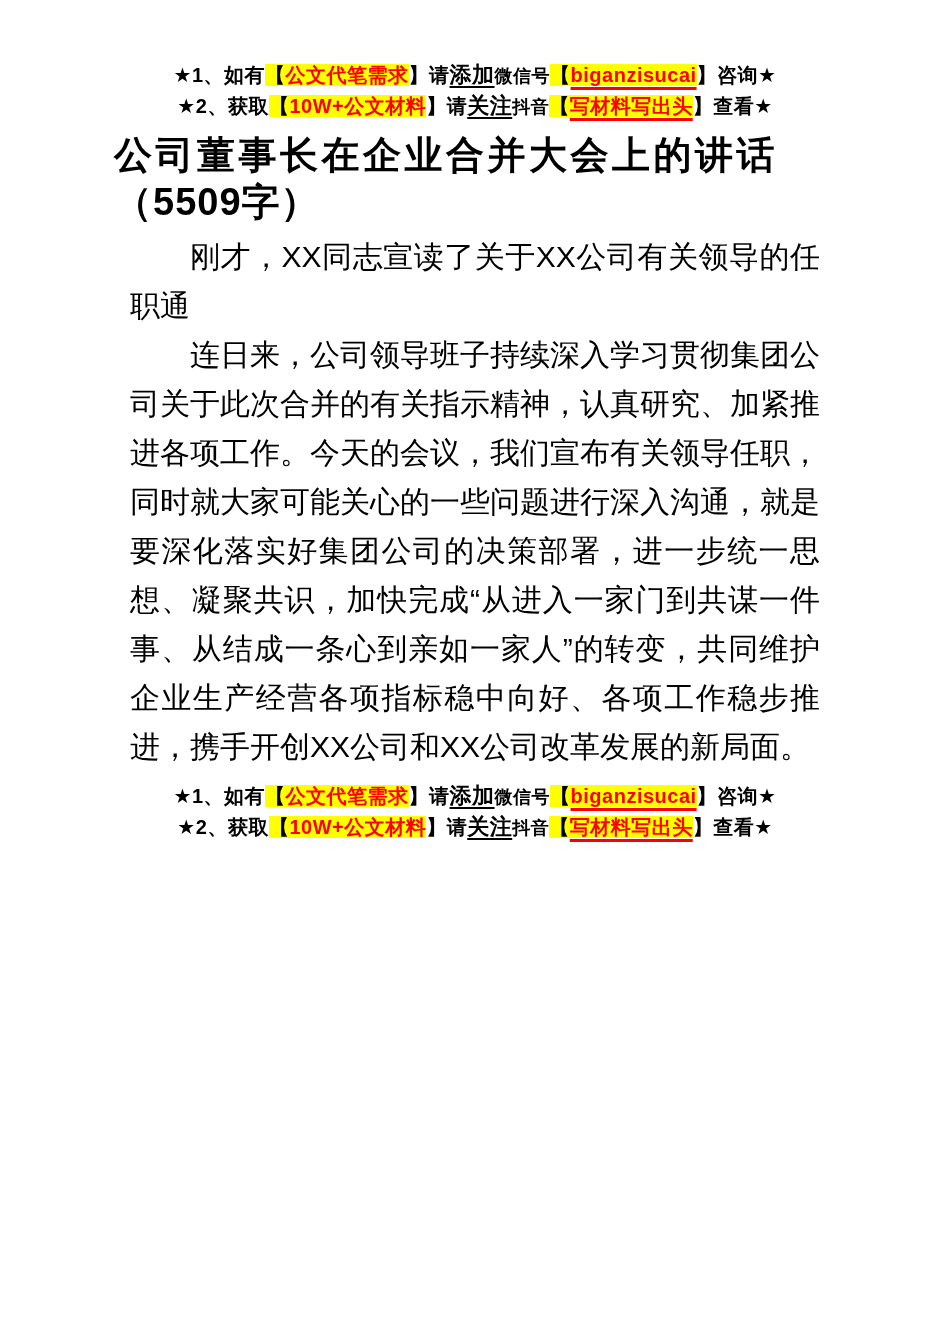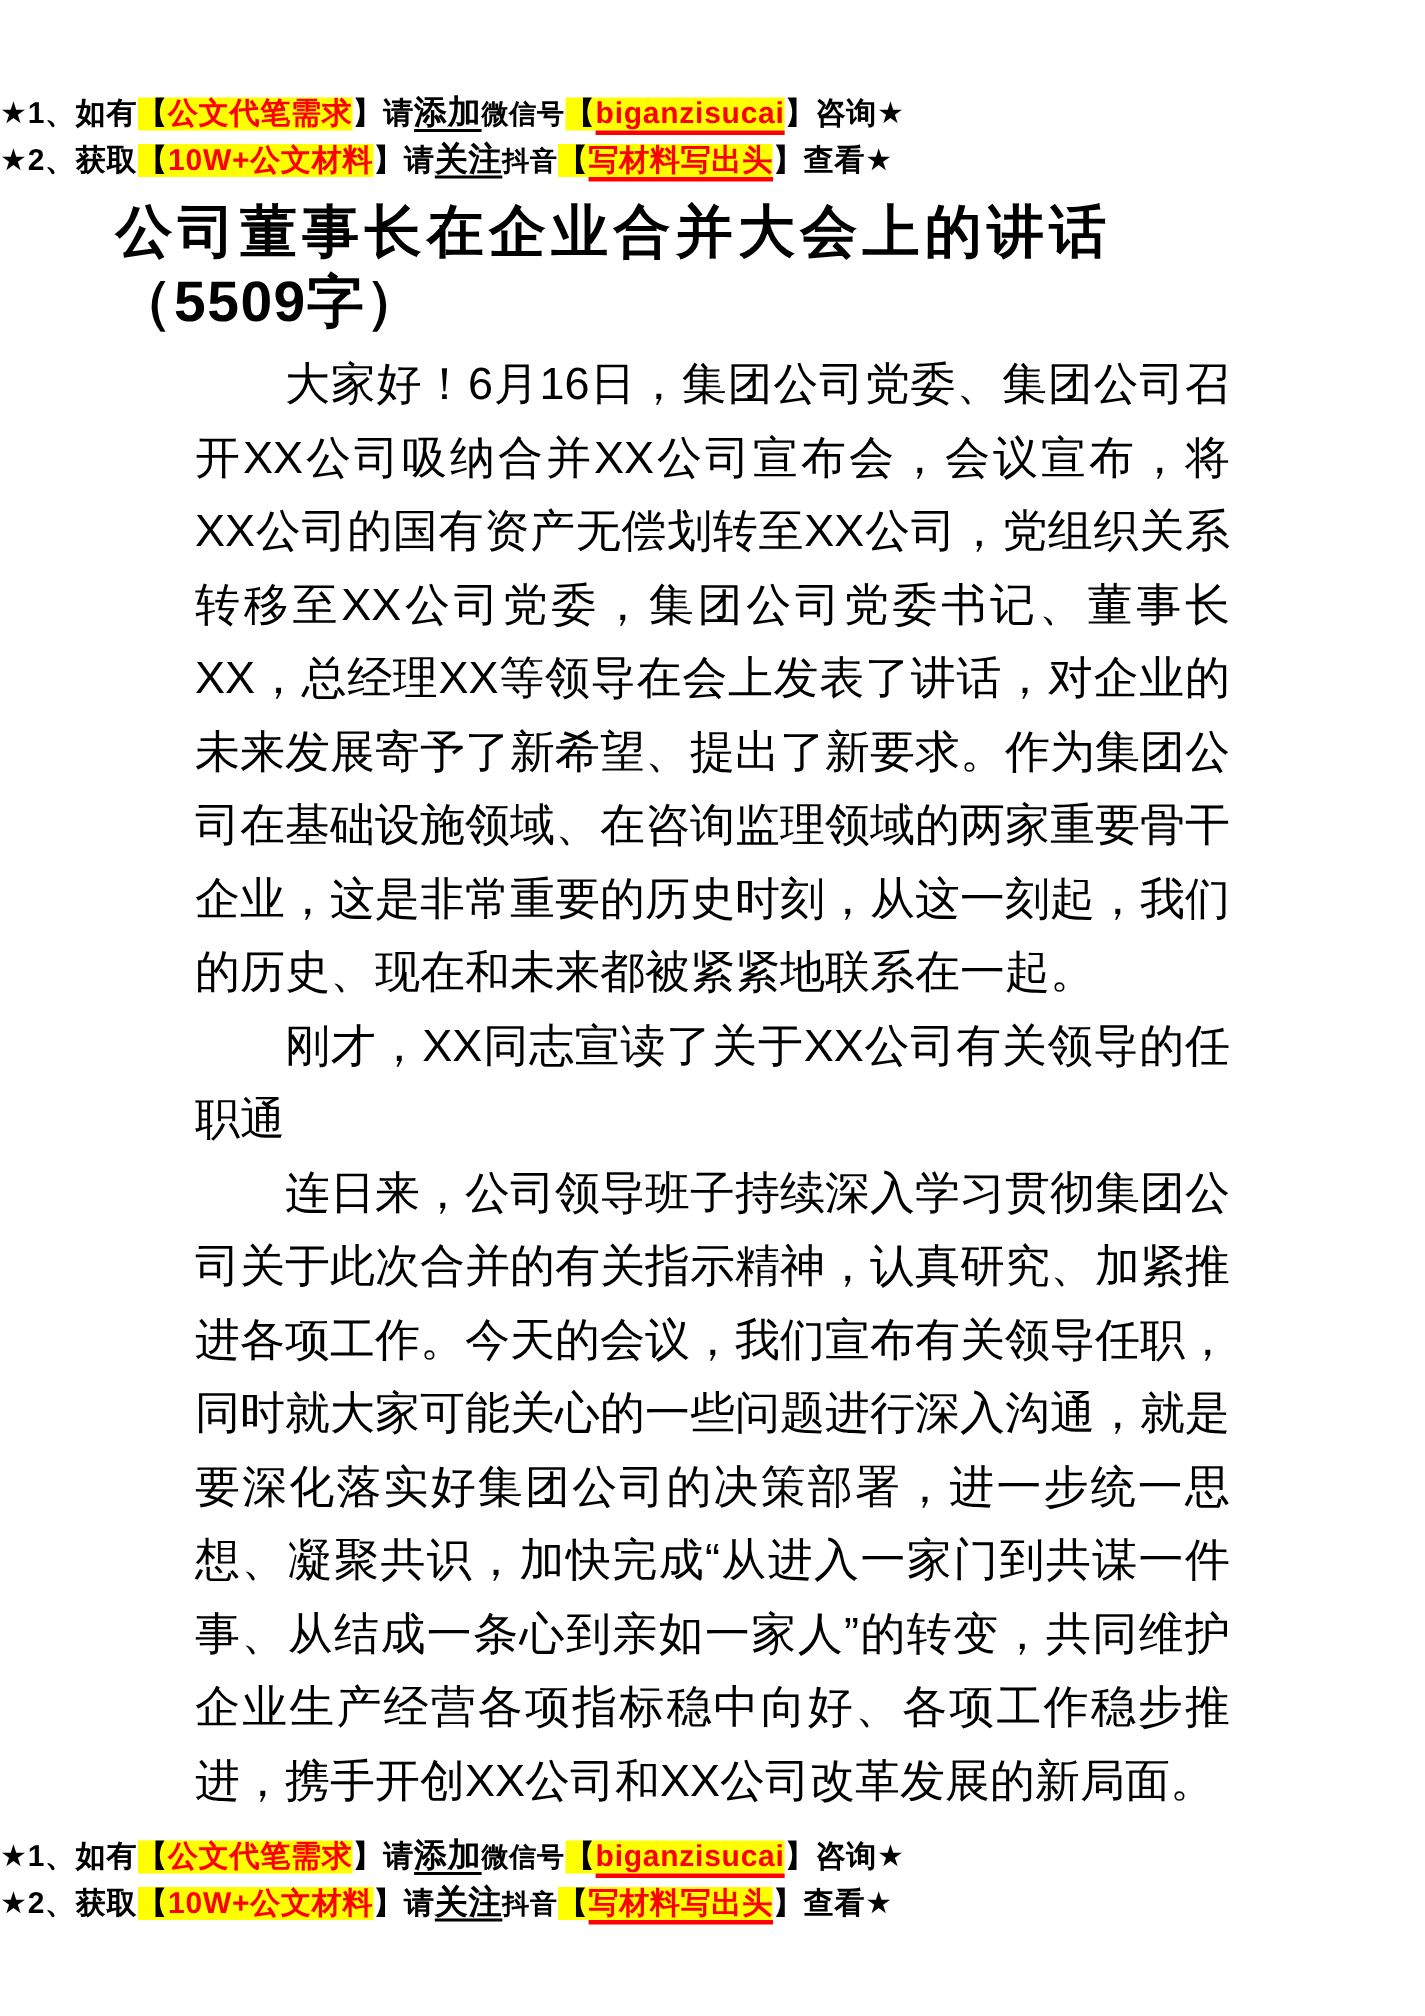--- a/index.html
+++ b/index.html
@@ -15,21 +15,21 @@
     background: #ffffff;
     overflow: hidden;
     box-sizing: border-box;
     padding-top: 60px;
     font-family: "Liberation Sans", "DejaVu Sans", sans-serif;
     color: #000000;
   }
   
   .banner {
     width: 100%;
-    text-align: left;
+    text-align: center;
   }
   .banner-line {
     line-height: 30px;
     font-size: 20px;
     font-weight: bold;
     white-space: nowrap;
     letter-spacing: 0.5px;
   }
   .banner-line .hl   { background: #ffff00; }
   .banner-line .red  { color: #ff0000; }
@@ -43,21 +43,21 @@
     text-decoration-color: #ff0000;
     text-decoration-thickness: 3px;
     text-underline-offset: 5px;
   }
   .banner-line .seg-big   { font-size: 22px; }
   .banner-line .seg-small { font-size: 18px; }
   .banner-bottom { margin-top: 10px; }
   
   .doc-title {
     margin: 10px 0 6px 0;
-    padding: 0 135px 0 77px;
+    padding: 0 135px 0 114px;
     font-size: 38px;
     font-weight: bold;
     line-height: 47px;
     color: #000000;
   }
   .doc-title .title-line1 {
     display: block;
     letter-spacing: 3.5px;
     white-space: nowrap;
   }
@@ -87,21 +87,20 @@
     <div class="banner-line"><span>★1、如有</span><span class="hl">【</span><span class="hl red">公文代笔需求</span><span>】</span><span>请</span><span class="seg-big ul">添加</span><span class="seg-small">微信号</span><span class="hl">【</span><span class="hl red ul-red">biganzisucai</span><span>】</span><span>咨询★</span></div>
     <div class="banner-line"><span>★2、获取</span><span class="hl">【</span><span class="hl red">10W+公文材料</span><span>】</span><span>请</span><span class="seg-big ul">关注</span><span class="seg-small">抖音</span><span class="hl">【</span><span class="hl red ul-red">写材料写出头</span><span>】</span><span>查看★</span></div>
   </div>
 
   <h1 class="doc-title">
     <span class="title-line1">公司董事长在企业合并大会上的讲话</span>
     <span class="title-line2">（5509字）</span>
   </h1>
 
   <div class="doc-body">
-    <p class="para">大家好！6月16日，集团公司党委、集团公司召开XX公司吸纳合并XX公司宣布会，会议宣布，将XX公司的国有资产无偿划转至XX公司，党组织关系转移至XX公司党委，集团公司党委书记、董事长XX，总经理XX等领导在会上发表了讲话，对企业的未来发展寄予了新希望、提出了新要求。作为集团公司在基础设施领域、在咨询监理领域的两家重要骨干企业，这是非常重要的历史时刻，从这一刻起，我们的历史、现在和未来都被紧紧地联系在一起。</p>
     <p class="para">刚才，XX同志宣读了关于XX公司有关领导的任职通</p>
     <p class="para">连日来，公司领导班子持续深入学习贯彻集团公司关于此次合并的有关指示精神，认真研究、加紧推进各项工作。今天的会议，我们宣布有关领导任职，同时就大家可能关心的一些问题进行深入沟通，就是要深化落实好集团公司的决策部署，进一步统一思想、凝聚共识，加快完成“从进入一家门到共谋一件事、从结成一条心到亲如一家人”的转变，共同维护企业生产经营各项指标稳中向好、各项工作稳步推进，携手开创XX公司和XX公司改革发展的新局面。</p>
   </div>
 
   <div class="banner banner-bottom">
     <div class="banner-line"><span>★1、如有</span><span class="hl">【</span><span class="hl red">公文代笔需求</span><span>】</span><span>请</span><span class="seg-big ul">添加</span><span class="seg-small">微信号</span><span class="hl">【</span><span class="hl red ul-red">biganzisucai</span><span>】</span><span>咨询★</span></div>
     <div class="banner-line"><span>★2、获取</span><span class="hl">【</span><span class="hl red">10W+公文材料</span><span>】</span><span>请</span><span class="seg-big ul">关注</span><span class="seg-small">抖音</span><span class="hl">【</span><span class="hl red ul-red">写材料写出头</span><span>】</span><span>查看★</span></div>
   </div>
 
 </div>

